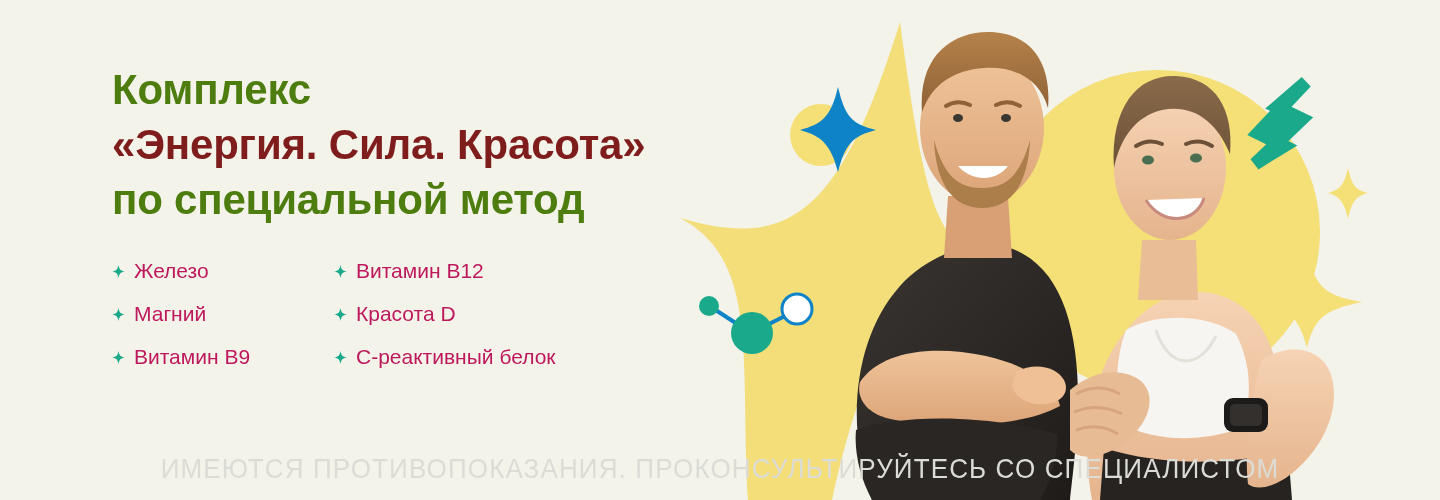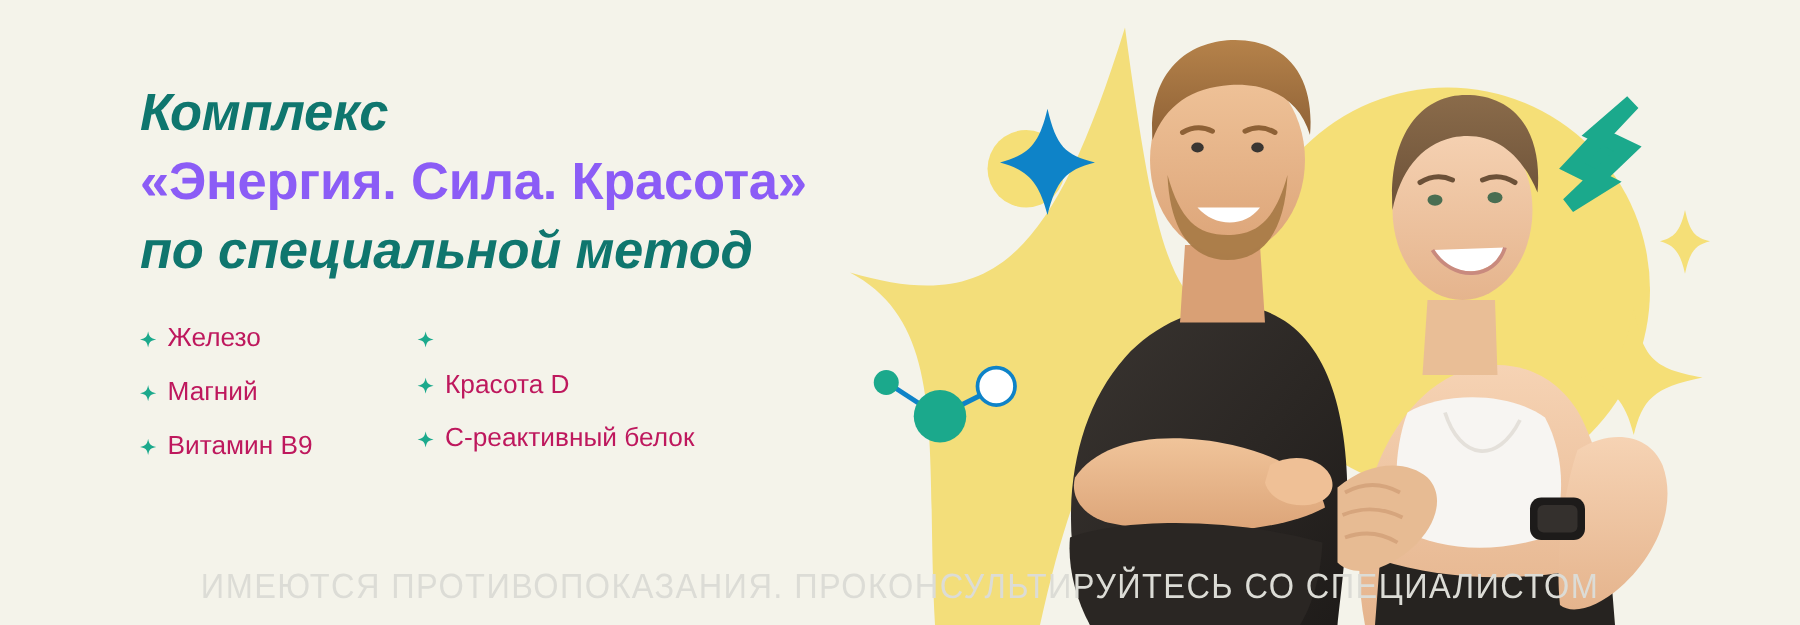--- a/index.html
+++ b/index.html
@@ -33,22 +33,22 @@
   }
   .headline{
     margin:0;
     font-size:42px;
     line-height:1.31;
     font-weight:bold;
     letter-spacing:-0.2px;
     white-space:nowrap;
   }
   .hl-line{display:block;}
-  .hl-blue{color:#0f766e;font-style:italic;}
-  .hl-teal{color:#8b5cf6;}
+  .hl-blue{color:#4d7c0f;}
+  .hl-teal{color:#7f1d1d;}
 
   .features{
     position:absolute;
     left:112px;
     top:258px;
     width:560px;
     display:flex;
     z-index:6;
   }
   .feat-col{display:flex;flex-direction:column;}
@@ -308,20 +308,21 @@
         </svg>
         <span class="feat-label">Витамин B9</span>
       </div>
     </div>
 
     <div class="feat-col col-b">
       <div class="feat-item">
         <svg class="spark" viewBox="0 0 16 16">
           <path d="M8 0 C9 5.6 10.4 7 16 8 C10.4 9 9 10.4 8 16 C7 10.4 5.6 9 0 8 C5.6 7 7 5.6 8 0 Z" fill="#1BA98C"></path>
         </svg>
+        <span class="feat-label">Витамин B12</span>
       </div>
       <div class="feat-item">
         <svg class="spark" viewBox="0 0 16 16">
           <path d="M8 0 C9 5.6 10.4 7 16 8 C10.4 9 9 10.4 8 16 C7 10.4 5.6 9 0 8 C5.6 7 7 5.6 8 0 Z" fill="#1BA98C"></path>
         </svg>
         <span class="feat-label">Красота D</span>
       </div>
       <div class="feat-item tight">
         <svg class="spark" viewBox="0 0 16 16">
           <path d="M8 0 C9 5.6 10.4 7 16 8 C10.4 9 9 10.4 8 16 C7 10.4 5.6 9 0 8 C5.6 7 7 5.6 8 0 Z" fill="#1BA98C"></path>

